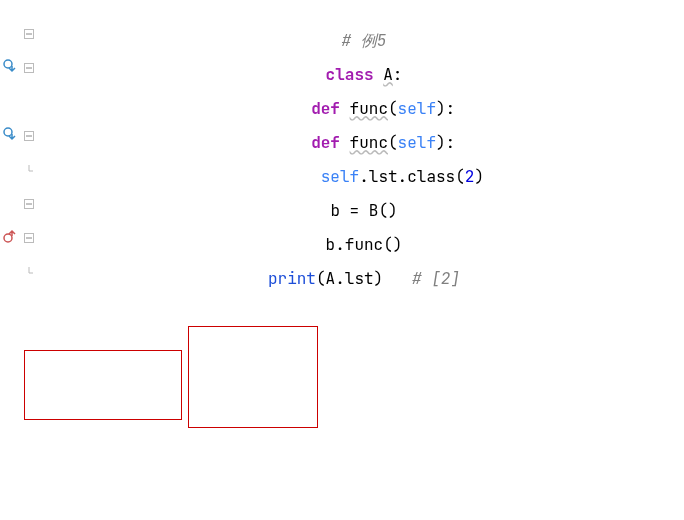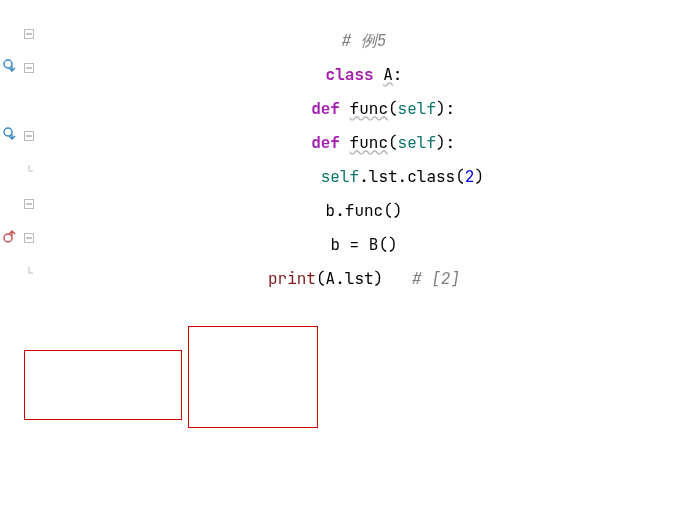--- a/index.html
+++ b/index.html
@@ -58,24 +58,24 @@
     .code-line {
       height: 34px;
       line-height: 34px;
       white-space: pre;
       padding-left: 4px;
       position: relative;
     }
     .kw { color: #a21caf; font-weight: bold; }
     .cls { color: #000000; }
     .fn { color: #000000; }
-    .self { color: #0f766e; }
+    .self { color: #3b82f6; }
     .paren { color: #000000; }
     .num { color: #0000e0; }
-    .builtin { color: #7f1d1d; }
+    .builtin { color: #1d4ed8; }
     .comment { color: #808080; font-style: italic; }
     .attr-link { color: #000000; text-decoration: underline; text-decoration-style: solid; text-decoration-color: #666; }
     .wavy-under { text-decoration: underline; text-decoration-style: wavy; text-decoration-color: #bbb; }
     .box-red {
       position: absolute;
       border: 1px solid #cc0000;
       pointer-events: none;
     }
     .cursor-caret {
       display: inline-block;
@@ -163,23 +163,23 @@
 
 
   <div class="code-line">    <span class="kw">def</span> <span class="fn wavy-under">func</span><span class="paren">(</span><span class="self">self</span><span class="paren">):</span></div>
 
 
 
   <div class="code-line">    <span class="kw">def</span> <span class="fn wavy-under">func</span><span class="paren">(</span><span class="self">self</span><span class="paren">):</span></div>
 
   <div class="code-line">        <span class="self">self</span><span>.</span><span>lst</span><span>.</span><span>class</span><span class="paren">(</span><span class="num">2</span><span class="paren">)</span></div>
 
+  <div class="code-line"><span>b</span><span> = </span><span>B</span><span>()</span></div>
+
   <div class="code-line"><span>b</span><span>.</span><span>func</span><span>()</span></div>
-
-  <div class="code-line"><span>b</span><span> = </span><span>B</span><span>()</span></div>
 
   <div class="code-line"><span class="builtin">print</span><span class="paren">(</span><span>A</span><span>.</span><span>lst</span><span class="paren">)</span>   <span class="comment"># [2]</span></div>
 
 
   <div class="box-red" style="left:-16px; top:350px; width:158px; height:70px;"></div>
   <div class="box-red" style="left:148px; top:326px; width:130px; height:102px;"></div>
 
 </div>
 
 </body></html>

